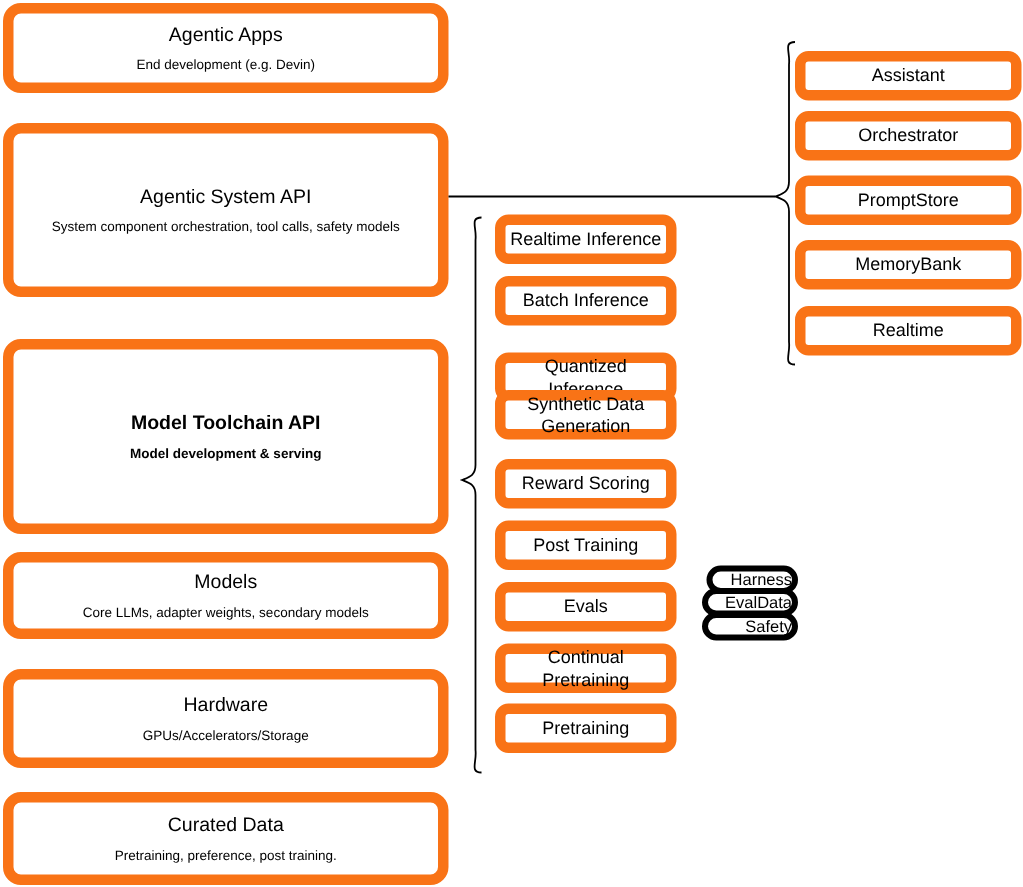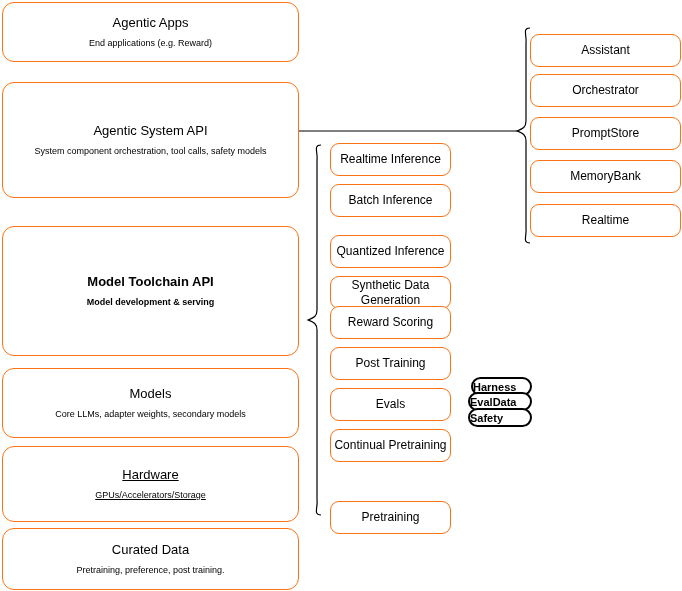--- a/index.html
+++ b/index.html
@@ -19,21 +19,21 @@
     height: 591px;
     overflow: hidden;
     background: #ffffff;
   }
 
   
   .node {
     position: absolute;
     box-sizing: border-box;
     background: #ffffff;
-    border: 1px solid #f97316;
+    border: 7px solid #f97316;
     display: flex;
     flex-direction: column;
     align-items: center;
     justify-content: center;
     text-align: center;
     line-height: 1.25;
   }
 
   
   .layer {
@@ -64,29 +64,28 @@
   .cap.right {
     left: 530px;
     width: 151px;
   }
 
   
   .pill {
     position: absolute;
     box-sizing: border-box;
     background: #ffffff;
-    border: 2px solid #000000;
+    border: 4px solid #000000;
     border-radius: 10px;
     height: 19px;
     display: flex;
     align-items: center;
-    justify-content: flex-start;
+    justify-content: flex-end;
     font-size: 11px;
     z-index: 5;
-    font-weight: bold;
   }
 
   
   #links {
     position: absolute;
     left: 0;
     top: 0;
     width: 682px;
     height: 591px;
     pointer-events: none;
@@ -119,73 +118,73 @@
              C 522 28, 527 35, 526 43
              L 526 121
              C 526 128, 522 129, 517 131
              C 522 133, 526 134, 526 141
              L 526 228
              C 527 236, 522 243, 530 243"></path>
   </svg>
 
   <div class="node layer" style="top:2px; height:60px;">
     <div class="title">Agentic Apps</div>
-    <div class="subtitle">End applications (e.g. Reward)</div>
+    <div class="subtitle">End development (e.g. Devin)</div>
   </div>
 
   <div class="node layer" style="top:82px; height:116px;">
     <div class="title">Agentic System API</div>
     <div class="subtitle">System component orchestration, tool calls, safety models</div>
   </div>
 
   <div class="node layer" style="top:226px; height:130px;font-weight:bold;">
     <div class="title">Model Toolchain API</div>
     <div class="subtitle">Model development &amp; serving</div>
   </div>
 
-  <div class="node layer" style="top:368px; height:70px;">
+  <div class="node layer" style="top:368px; height:58px;">
     <div class="title">Models</div>
     <div class="subtitle">Core LLMs, adapter weights, secondary models</div>
   </div>
 
-  <div class="node layer" style="top:446px; height:76px;text-decoration:underline;">
+  <div class="node layer" style="top:446px; height:66px;">
     <div class="title">Hardware</div>
     <div class="subtitle">GPUs/Accelerators/Storage</div>
   </div>
 
   <div class="node layer" style="top:528px; height:62px;">
     <div class="title">Curated Data</div>
     <div class="subtitle">Pretraining, preference, post training.</div>
   </div>
 
   <div class="node cap mid" style="top:143px;">
     <span>Realtime Inference</span>
   </div>
   <div class="node cap mid" style="top:184px;">
     <span>Batch Inference</span>
   </div>
   <div class="node cap mid" style="top:224px;margin-top:11px;">
     <span>Quantized Inference</span>
   </div>
-  <div class="node cap mid" style="top:276px;">
+  <div class="node cap mid" style="top:260px;">
     <span>Synthetic Data Generation</span>
   </div>
   <div class="node cap mid" style="top:306px;">
     <span>Reward Scoring</span>
   </div>
   <div class="node cap mid" style="top:347px;">
     <span>Post Training</span>
   </div>
   <div class="node cap mid" style="top:388px;">
     <span>Evals</span>
   </div>
   <div class="node cap mid" style="top:429px;">
     <span>Continual Pretraining</span>
   </div>
-  <div class="node cap mid" style="top:469px;margin-top:32px;">
+  <div class="node cap mid" style="top:469px;">
     <span>Pretraining</span>
   </div>
 
   <div class="pill" style="left:471px; top:377px; width:61px;">
     <span>Harness</span>
   </div>
   <div class="pill" style="left:468px; top:392px; width:64px;">
     <span>EvalData</span>
   </div>
   <div class="pill" style="left:468px; top:408px; width:64px;">

